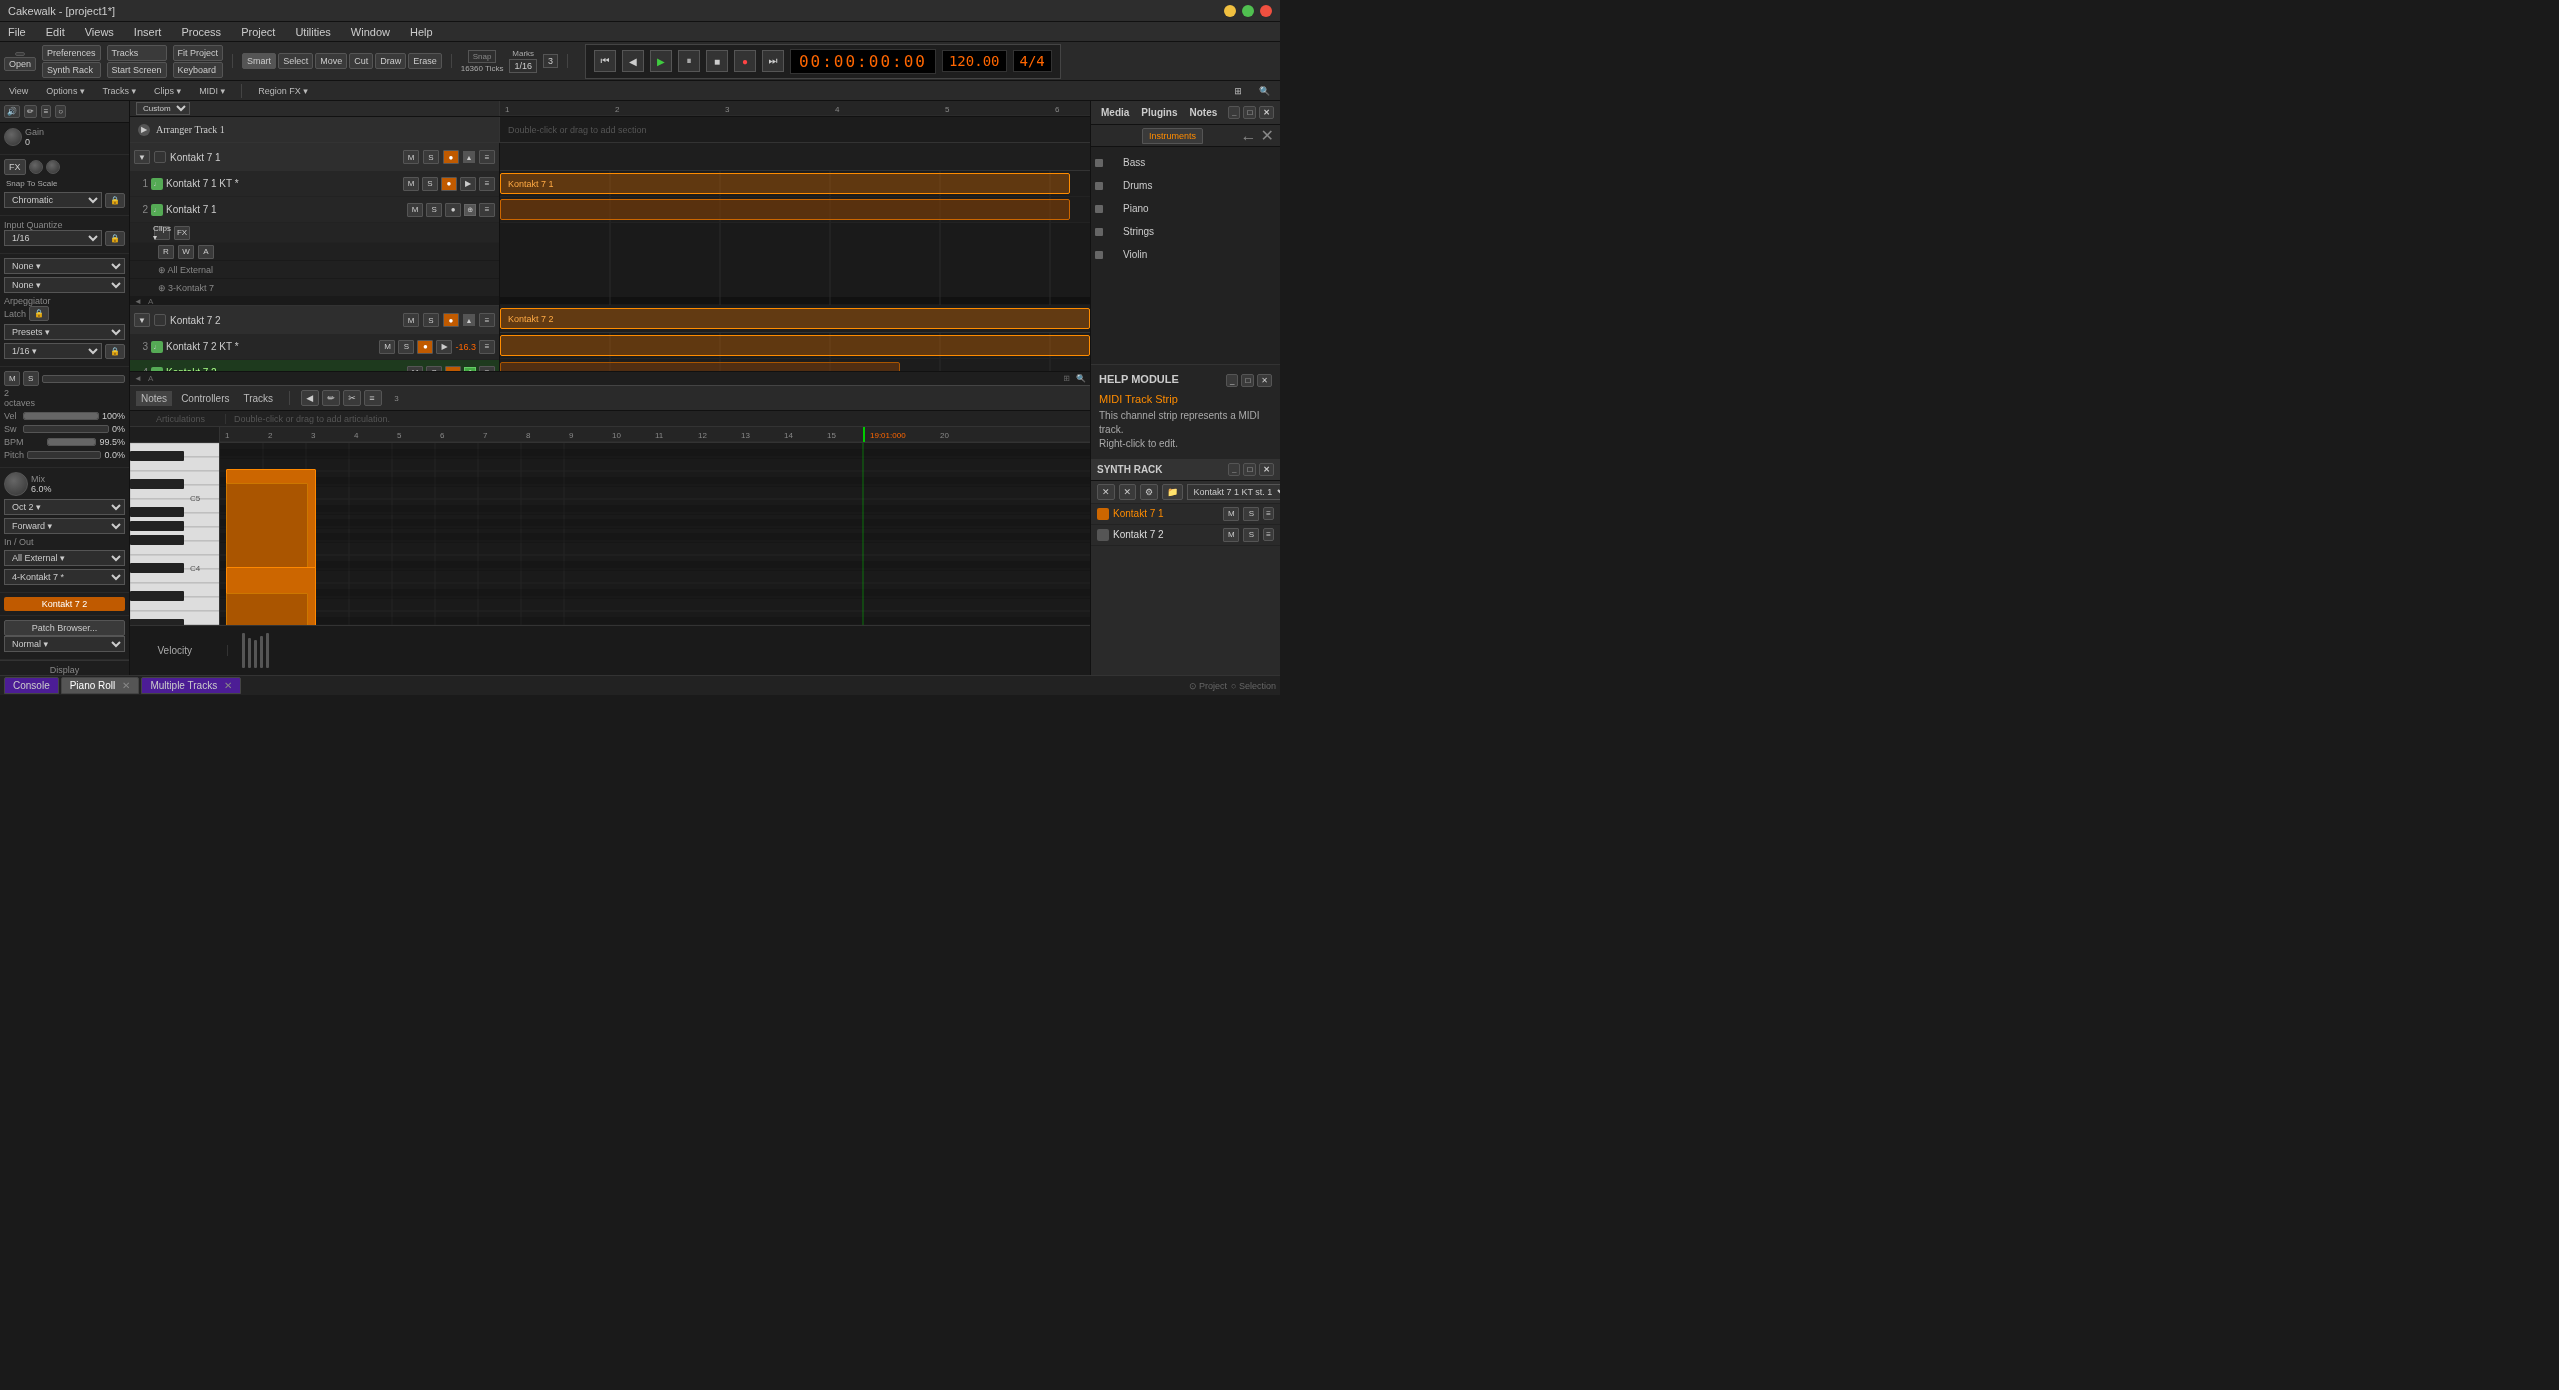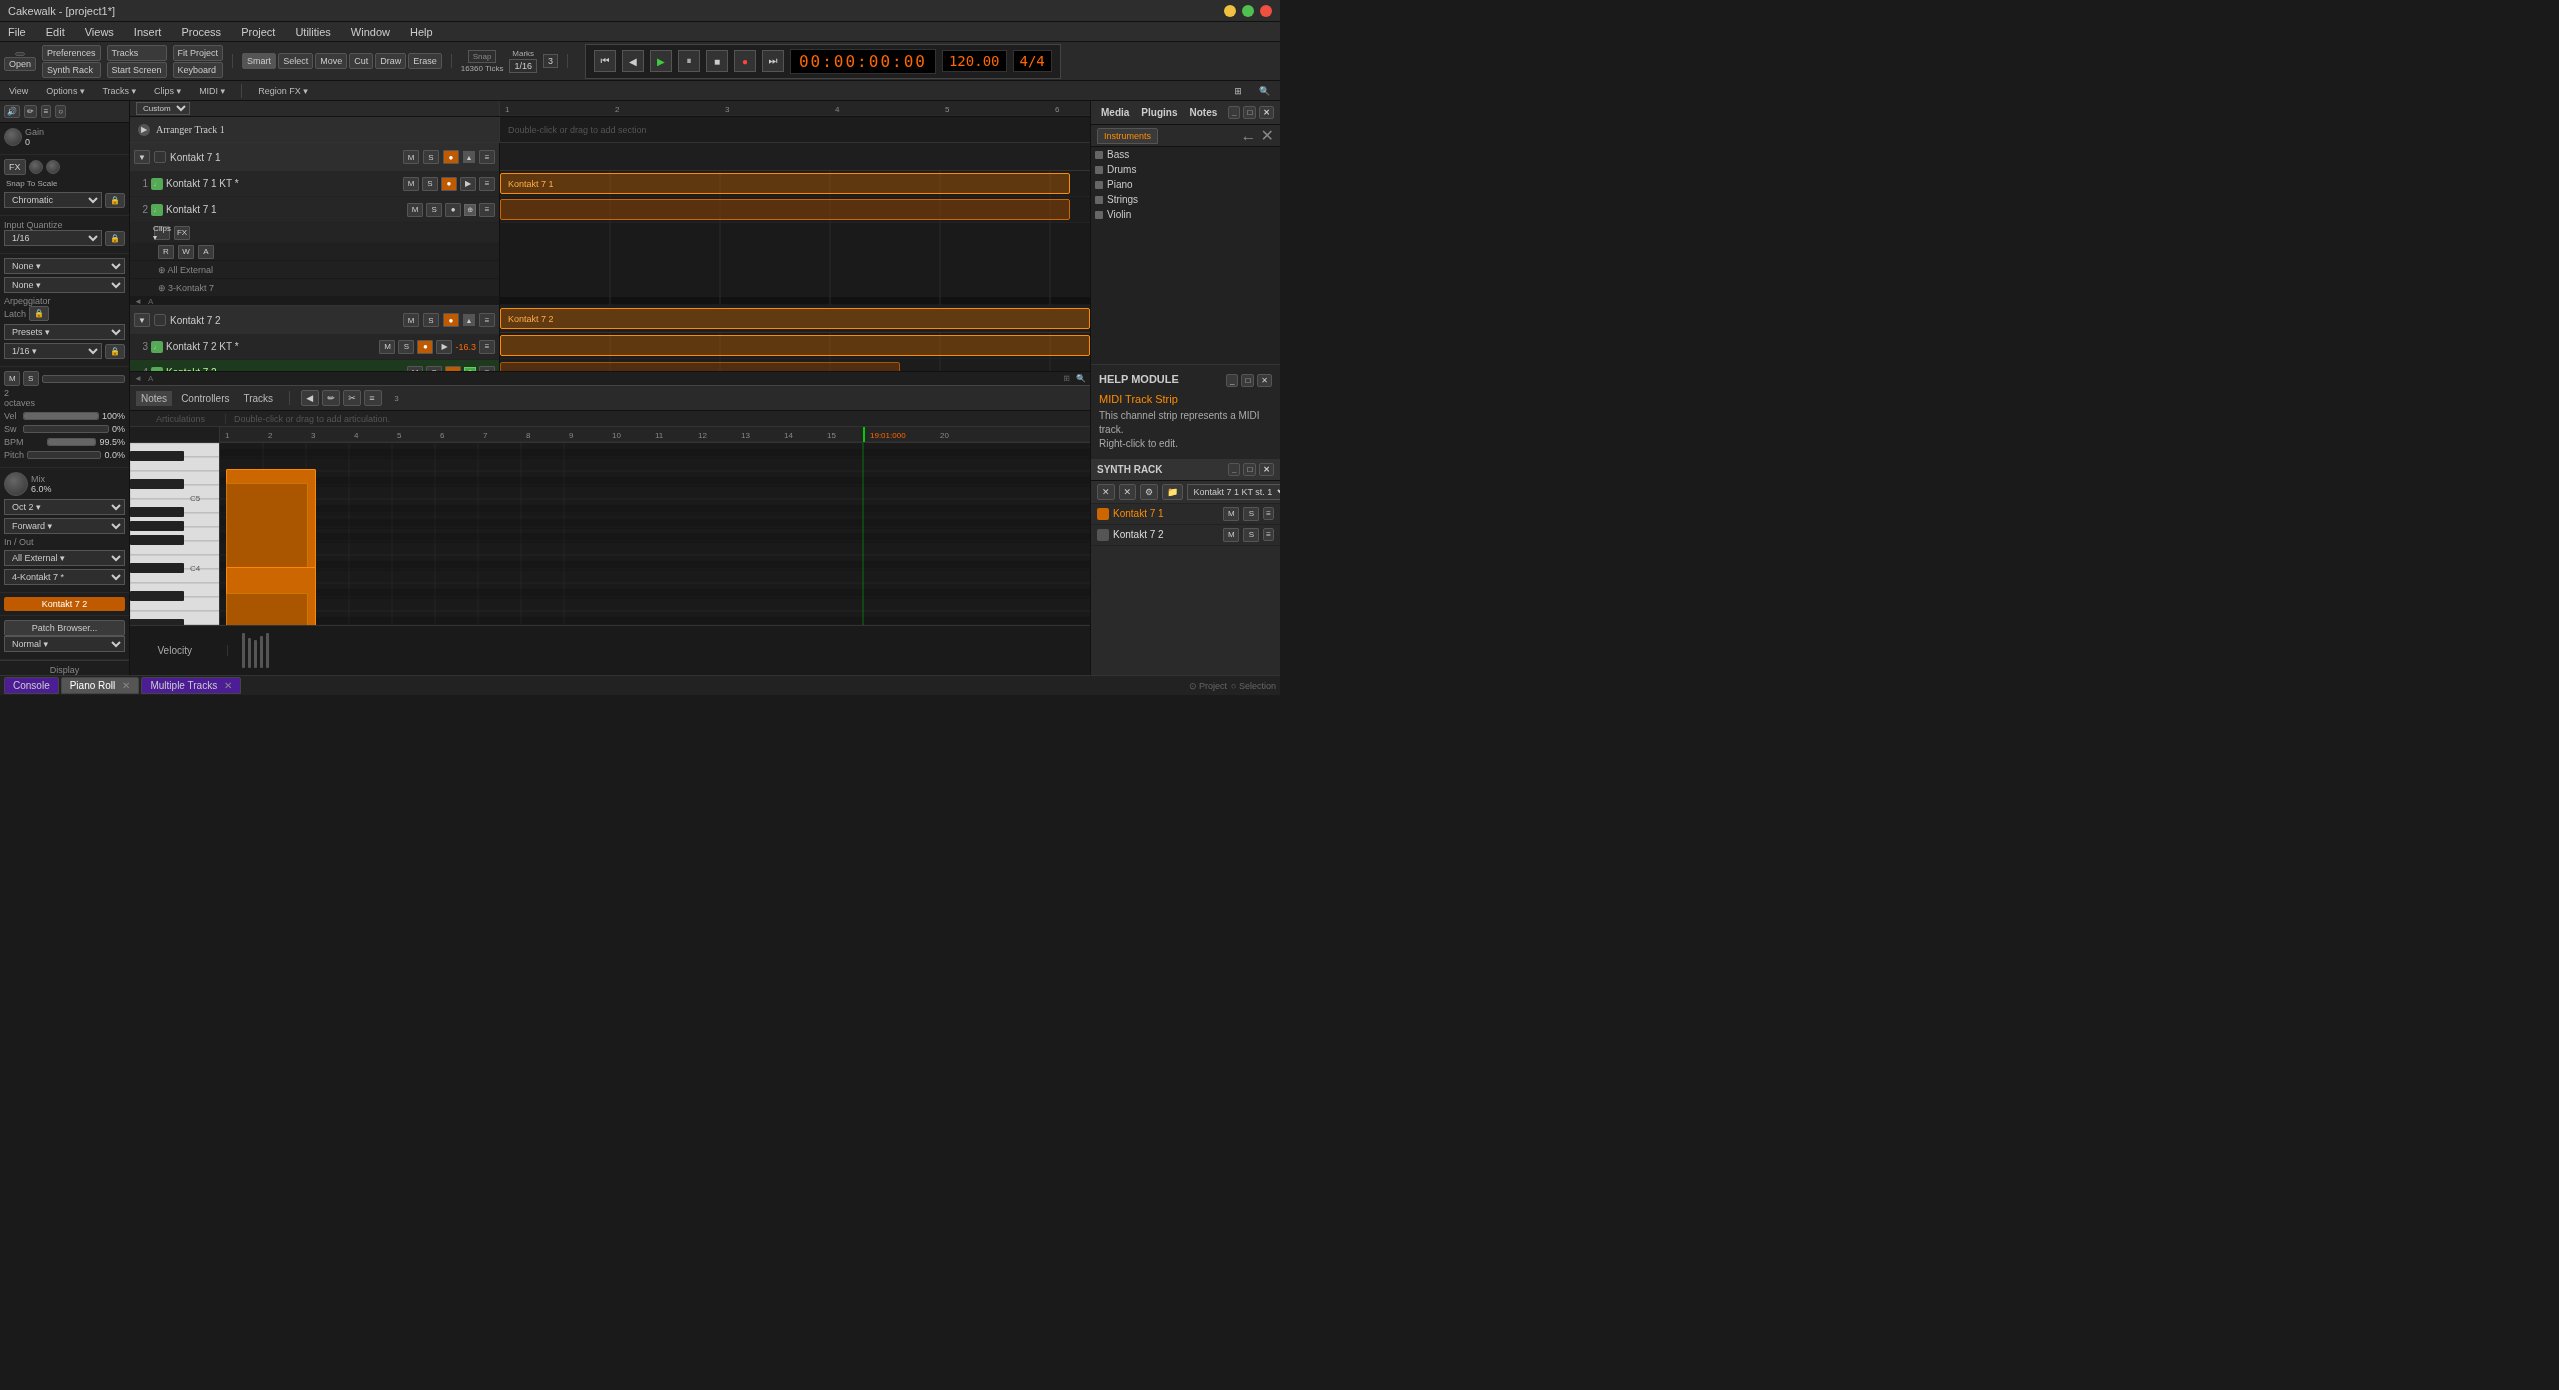--- a/index.html
+++ b/index.html
@@ -204,24 +204,25 @@
       align-items: center;
       padding: 0 6px;
       border-bottom: 1px solid #111;
       font-size: 10px;
       font-weight: bold;
       color: #ccc;
     }
     .right-panel-item {
       display: flex;
       align-items: center;
-      gap: 4px;
+      gap: 20px;
       padding: 2px 4px;
       cursor: pointer;
       border-radius: 2px;
+      margin-top: 8px;
     }
     .right-panel-dot {
       width: 8px;
       height: 8px;
       background: #666;
       border-radius: 1px;
     }
 
     
     .synth-rack {
@@ -1122,21 +1123,21 @@
           <span style="font-size:10px; color:#ccc; cursor:pointer; padding:2px 4px;">Notes</span>
         </div>
         <div style="display:flex; gap:3px;">
           <div class="toolbar-btn" style="font-size:8px; padding:1px 3px;">_</div>
           <div class="toolbar-btn" style="font-size:8px; padding:1px 3px;">□</div>
           <div class="toolbar-btn" style="font-size:8px; padding:1px 3px;">✕</div>
         </div>
       </div>
 
       <div style="background:#2a2a2a; height:22px; display:flex; align-items:center; padding:0 6px; border-bottom:1px solid #111; gap:4px;">
-        <div style="background:#3a3a3a; border:1px solid #555; color:#ff8c00; font-size:9px; padding:2px 6px; cursor:pointer; border-radius:2px 2px 0 0;">Instruments</div>
+        <div style="background:#3a3a3a; border:1px solid #555; color:#ff8c00; font-size:9px; padding:2px 6px; cursor:pointer; border-radius:2px 2px 0 0;margin-left:45px;">Instruments</div>
         <div style="font-size:16px; color:#888; cursor:pointer; margin-left:auto;">←</div>
         <div style="font-size:16px; color:#888; cursor:pointer;">✕</div>
       </div>
 
       <div style="flex:1; overflow-y:auto; background:#222;">
         <div class="right-panel-item">
           <div class="right-panel-dot" style="background:#666;"></div>
           <span style="font-size:10px; color:#ccc;">Bass</span>
         </div>
         <div class="right-panel-item">

